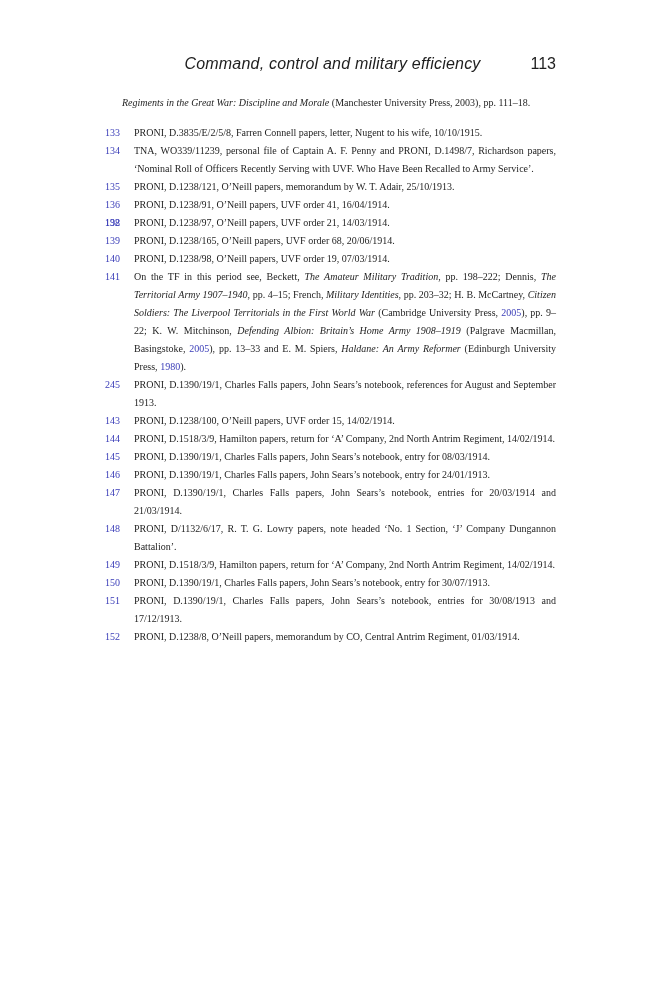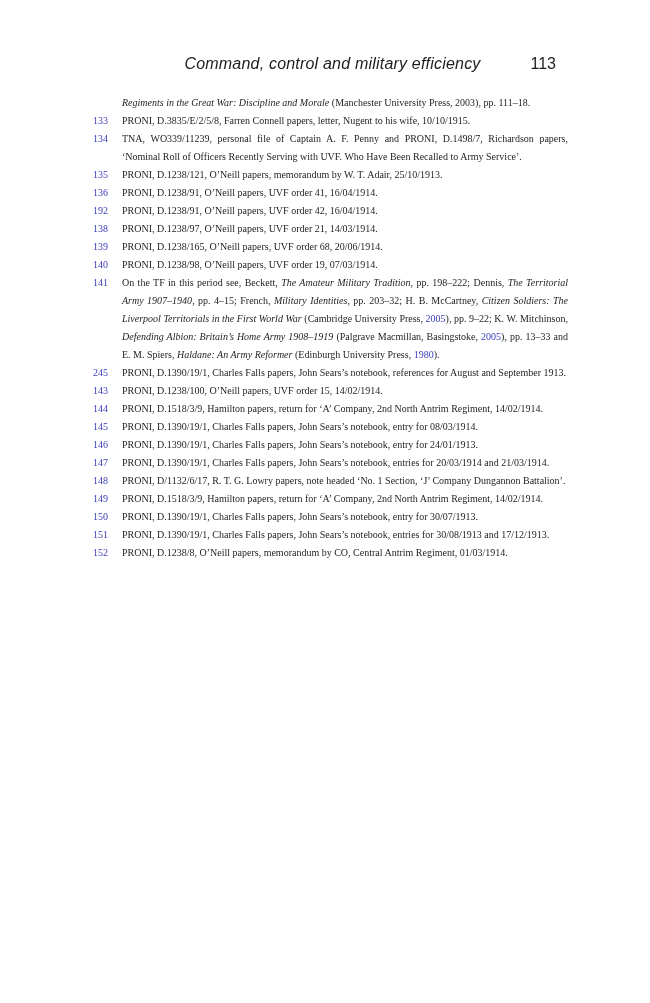--- a/index.html
+++ b/index.html
@@ -45,21 +45,21 @@
     top:94px;
     left:122px;
     width:446px;
     font-size:10px;
     line-height:18px;
   }
   .continuation{
     margin:0;
     text-align:justify;
   }
-  .notes{margin:0;}
+  .notes{margin:12px;}
   .note{
     position:relative;
     text-align:justify;
   }
   .note-num{
     position:absolute;
     left:-29px;
     top:0;
     width:27px;
     text-align:left;
@@ -78,21 +78,21 @@
     <span class="folio">113</span>
   </div>
 
   <div class="content">
     <p class="continuation"><span class="run-italic">Regiments in the Great War: Discipline and Morale</span><span class="run-roman"> (Manchester University Press, 2003), pp. 111–18.</span></p>
     <div class="notes">
         <div class="note"><span class="note-num">133</span><span class="run-roman">PRONI, D.3835/E/2/5/8, Farren Connell papers, letter, Nugent to his wife, 10/10/1915.</span></div>
         <div class="note"><span class="note-num">134</span><span class="run-roman">TNA, WO339/11239, personal file of Captain A. F. Penny and PRONI, D.1498/7, Richardson papers, ‘Nominal Roll of Officers Recently Serving with UVF. Who Have Been Recalled to Army Service’.</span></div>
         <div class="note"><span class="note-num">135</span><span class="run-roman">PRONI, D.1238/121, O’Neill papers, memorandum by W. T. Adair, 25/10/1913.</span></div>
         <div class="note"><span class="note-num">136</span><span class="run-roman">PRONI, D.1238/91, O’Neill papers, UVF order 41, 16/04/1914.</span></div>
-        <div class="note"><span class="note-num">192</span><span class="run-roman">PRONI, D.1238/91, O’Neill papers, UVF order 42, 16/04/1914.</span></div>
+        <div class="note"><span class="note-num">192</span></div>
         <div class="note"><span class="note-num">138</span><span class="run-roman">PRONI, D.1238/97, O’Neill papers, UVF order 21, 14/03/1914.</span></div>
         <div class="note"><span class="note-num">139</span><span class="run-roman">PRONI, D.1238/165, O’Neill papers, UVF order 68, 20/06/1914.</span></div>
         <div class="note"><span class="note-num">140</span><span class="run-roman">PRONI, D.1238/98, O’Neill papers, UVF order 19, 07/03/1914.</span></div>
         <div class="note"><span class="note-num">141</span><span class="run-roman">On the TF in this period see, Beckett, </span><span class="run-italic">The Amateur Military Tradition</span><span class="run-roman">, pp. 198–222; Dennis, </span><span class="run-italic">The Territorial Army 1907–1940</span><span class="run-roman">, pp. 4–15; French, </span><span class="run-italic">Military Identities</span><span class="run-roman">, pp. 203–32; H. B. McCartney, </span><span class="run-italic">Citizen Soldiers: The Liverpool Territorials in the First World War</span><span class="run-roman"> (Cambridge University Press, </span><span class="run-link">2005</span><span class="run-roman">), pp. 9–22; K. W. Mitchinson, </span><span class="run-italic">Defending Albion: Britain’s Home Army 1908–1919</span><span class="run-roman"> (Palgrave Macmillan, Basingstoke, </span><span class="run-link">2005</span><span class="run-roman">), pp. 13–33 and E. M. Spiers, </span><span class="run-italic">Haldane: An Army Reformer</span><span class="run-roman"> (Edinburgh University Press, </span><span class="run-link">1980</span><span class="run-roman">).</span></div>
         <div class="note"><span class="note-num">245</span><span class="run-roman">PRONI, D.1390/19/1, Charles Falls papers, John Sears’s notebook, references for August and September 1913.</span></div>
         <div class="note"><span class="note-num">143</span><span class="run-roman">PRONI, D.1238/100, O’Neill papers, UVF order 15, 14/02/1914.</span></div>
         <div class="note"><span class="note-num">144</span><span class="run-roman">PRONI, D.1518/3/9, Hamilton papers, return for ‘A’ Company, 2nd North Antrim Regiment, 14/02/1914.</span></div>
         <div class="note"><span class="note-num">145</span><span class="run-roman">PRONI, D.1390/19/1, Charles Falls papers, John Sears’s notebook, entry for 08/03/1914.</span></div>
         <div class="note"><span class="note-num">146</span><span class="run-roman">PRONI, D.1390/19/1, Charles Falls papers, John Sears’s notebook, entry for 24/01/1913.</span></div>
         <div class="note"><span class="note-num">147</span><span class="run-roman">PRONI, D.1390/19/1, Charles Falls papers, John Sears’s notebook, entries for 20/03/1914 and 21/03/1914.</span></div>

